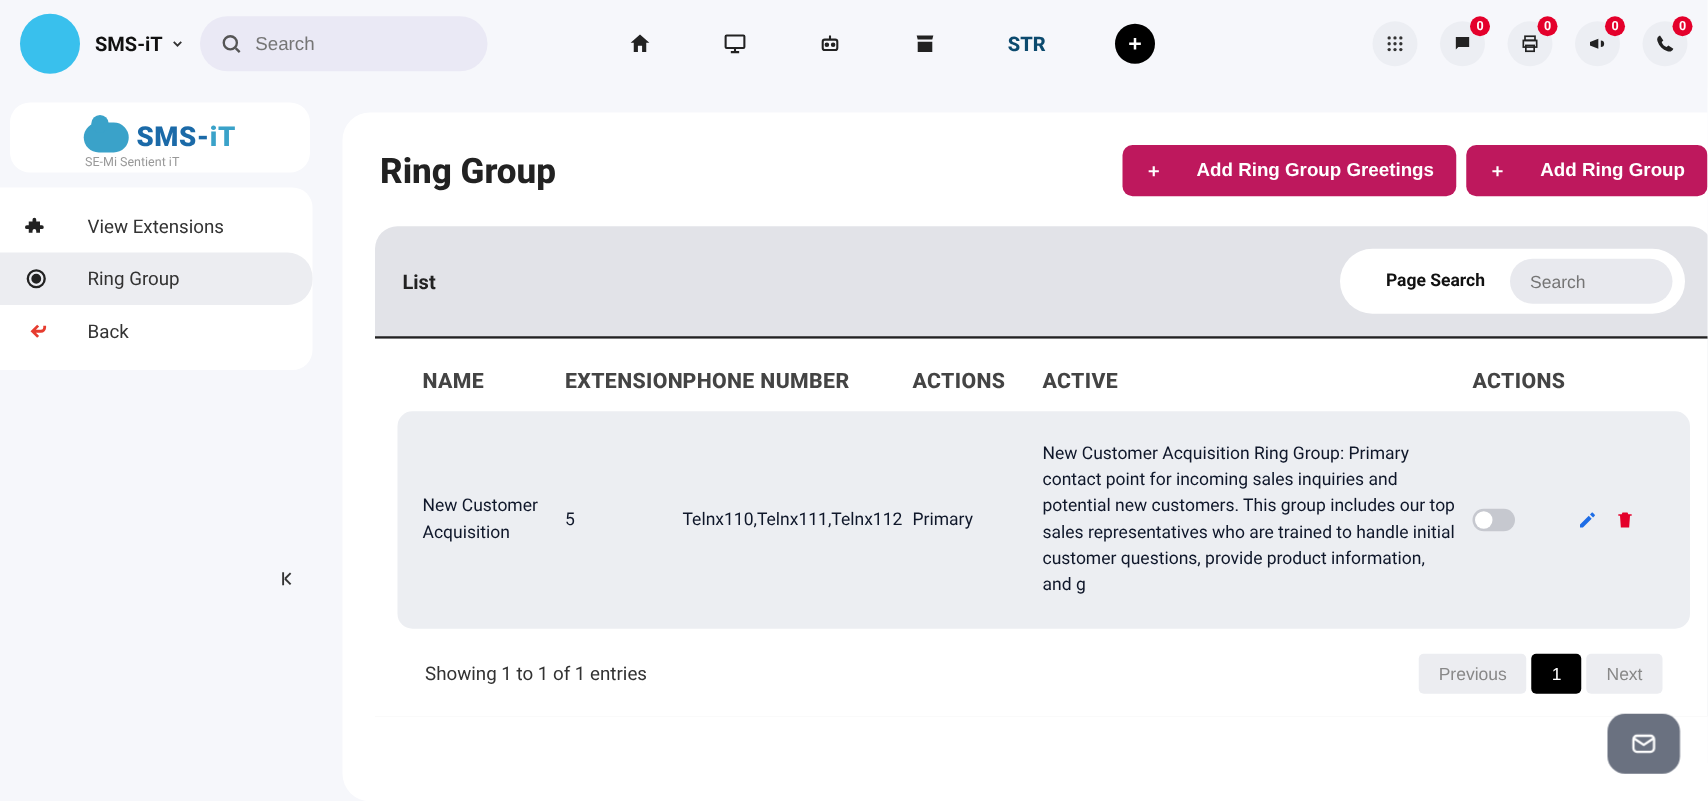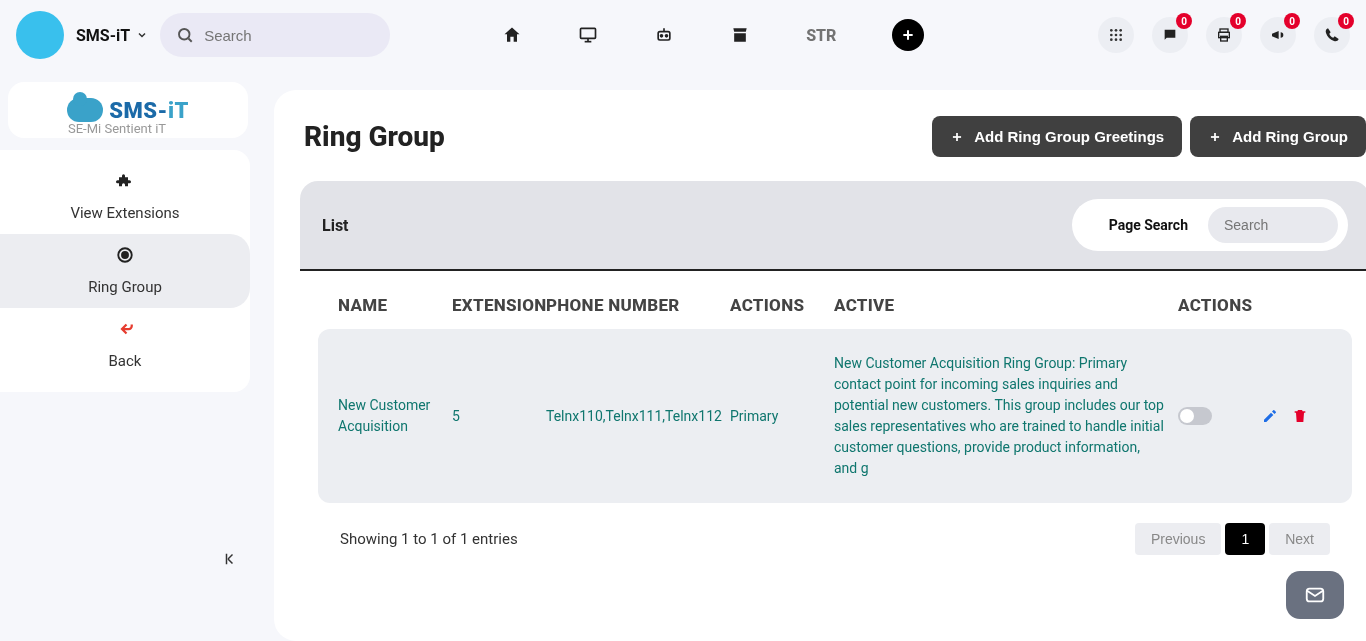--- a/index.html
+++ b/index.html
@@ -6,67 +6,67 @@
     body { font-family: -apple-system, BlinkMacSystemFont, 'Segoe UI', Roboto, sans-serif; background: #f6f7fb; width: 1366px; height: 641px; overflow: hidden; }
 
     
     .topbar { height: 70px; background: #f6f7fb; display: flex; align-items: center; padding: 0 16px; gap: 12px; }
     .avatar { width: 48px; height: 48px; border-radius: 50%; background: #39c0ed; flex-shrink: 0; }
     .org-switch { display: flex; align-items: center; gap: 6px; font-weight: 700; color: #111; cursor: pointer; }
     .search-box { background: #eae9f5; border-radius: 24px; height: 44px; width: 230px; display: flex; align-items: center; padding: 0 16px; gap: 10px; color: #555; }
     .search-box input { border: none; background: transparent; outline: none; font-size: 15px; width: 100%; }
     .top-nav { margin-left: 100px; display: flex; align-items: center; gap: 56px; }
     .top-nav-item { display: flex; align-items: center; justify-content: center; color: #222; }
-    .str-item { font-weight: 800; color: #737373; }
+    .str-item { font-weight: 800; color: #0c4a6e; }
     .plus-circle { width: 32px; height: 32px; border-radius: 50%; background: #000; color: #fff; display: flex; align-items: center; justify-content: center; font-size: 18px; font-weight: 700; }
     .top-right { margin-left: auto; display: flex; align-items: center; gap: 18px; }
     .icon-btn { width: 36px; height: 36px; border-radius: 50%; background: #eceef3; display: flex; align-items: center; justify-content: center; position: relative; cursor: pointer; }
     .badge { position: absolute; top: -4px; right: -4px; background: #e4002b; color: #fff; border-radius: 10px; font-size: 10px; min-width: 16px; height: 16px; display: flex; align-items: center; justify-content: center; padding: 0 4px; font-weight: 700; }
 
     
     .layout { display: flex; height: calc(641px - 70px); }
 
     
     .sidebar { width: 260px; padding: 12px 0; flex-shrink: 0; }
     .logo-card { background: #fff; border-radius: 16px; margin: 0 0 12px 8px; padding: 10px 16px; display: flex; align-items: center; justify-content: center; width: 240px; height: 56px; }
     .logo-text { font-weight: 900; font-size: 22px; letter-spacing: 0.5px; }
     .logo-text .sms { color: #1b6aa8; }
     .logo-text .it { color: #3aa2c9; }
     .logo-cloud { width: 36px; height: 24px; background: #3aa2c9; border-radius: 14px; margin-right: 6px; position: relative; }
     .logo-cloud::before { content: ''; position: absolute; left: 6px; top: -6px; width: 14px; height: 14px; background: #3aa2c9; border-radius: 50%; }
-    .logo-sub { font-size: 13px; color: #999; position: absolute; bottom: 2px; left: 60px; }
+    .logo-sub { font-size: 10px; color: #999; position: absolute; bottom: 2px; left: 60px; }
 
     .menu { background: #fff; border-top-right-radius: 16px; border-bottom-right-radius: 16px; padding: 10px 0; width: 250px; position: relative; }
-    .menu-item { display: flex; align-items: center; gap: 14px; padding: 12px 20px; font-size: 15px; color: #333; cursor: pointer; border-radius: 0 20px 20px 0; flex-direction: column; }
+    .menu-item { display: flex; align-items: center; gap: 32px; padding: 12px 20px; font-size: 15px; color: #333; cursor: pointer; border-radius: 0 20px 20px 0; }
     .menu-item.active { background: #ecedf1; }
     .collapse-toggle { position: absolute; right: 10px; bottom: -180px; color: #444; cursor: pointer; }
 
     
     .main { flex: 1; padding: 20px 20px 0 14px; }
     .card { background: #fff; border-radius: 22px; padding: 26px 26px 20px 26px; height: 100%; display: flex; flex-direction: column; }
     .page-header { display: flex; align-items: center; justify-content: space-between; padding: 0 4px 24px 4px; }
     .page-title { font-size: 28px; font-weight: 800; color: #222; }
     .btn-group { display: flex; gap: 8px; }
-    .btn { background: #404040; color: #fff; border: none; border-radius: 8px; padding: 12px 18px; font-size: 15px; font-weight: 600; display: flex; align-items: center; gap: 10px; cursor: pointer; }
+    .btn { background: #be185d; color: #fff; border: none; border-radius: 8px; padding: 12px 18px; font-size: 15px; font-weight: 600; display: flex; align-items: center; gap: 27px; cursor: pointer; }
 
     .table-card { background: #e2e3e8; border-radius: 18px 18px 0 0; display: flex; flex-direction: column; }
     .table-header { display: flex; align-items: center; justify-content: space-between; padding: 18px 22px; }
     .list-label { font-weight: 700; color: #222; }
     .page-search { background: #fff; border-radius: 26px; padding: 8px 10px 8px 20px; display: flex; align-items: center; gap: 20px; }
     .page-search-label { font-weight: 700; color: #111; font-size: 14px; padding-left: 17px; }
     .page-search-input { background: #e8e9ee; border: none; border-radius: 18px; padding: 10px 16px; font-size: 14px; outline: none; width: 130px; }
 
     .table-divider { height: 2px; background: #222; width: 100%; }
 
     .table-body { background: #fff; padding: 24px 18px 14px 18px; }
     .table { width: 100%; }
     .th-row { display: grid; grid-template-columns: 100px 80px 170px 90px 330px 70px 70px; gap: 14px; padding: 0 20px 14px 20px; }
     .th { font-size: 17px; font-weight: 800; color: #444; letter-spacing: 0.3px; }
     .td-row { display: grid; grid-template-columns: 100px 80px 170px 90px 330px 70px 70px; gap: 14px; background: #eceef2; border-radius: 12px; padding: 24px 20px; align-items: center; }
-    .td { font-size: 14px; color: #0f766e; line-height: 1.5; }
+    .td { font-size: 14px; color: #0f172a; line-height: 1.5; }
     .toggle { width: 34px; height: 18px; background: #c6c8cf; border-radius: 10px; position: relative; cursor: pointer; }
     .toggle::after { content: ''; position: absolute; left: 2px; top: 2px; width: 14px; height: 14px; background: #fff; border-radius: 50%; }
     .row-actions { display: flex; gap: 14px; align-items: center; }
 
     .table-footer { display: flex; align-items: center; justify-content: space-between; padding: 20px 22px 4px 22px; }
     .entries-text { font-size: 15px; color: #333; }
     .pagination { display: flex; gap: 4px; }
     .page-btn { background: #ecedf1; border: none; padding: 8px 16px; font-size: 14px; color: #888; border-radius: 4px; cursor: pointer; }
     .page-btn.active { background: #000; color: #fff; }
 

